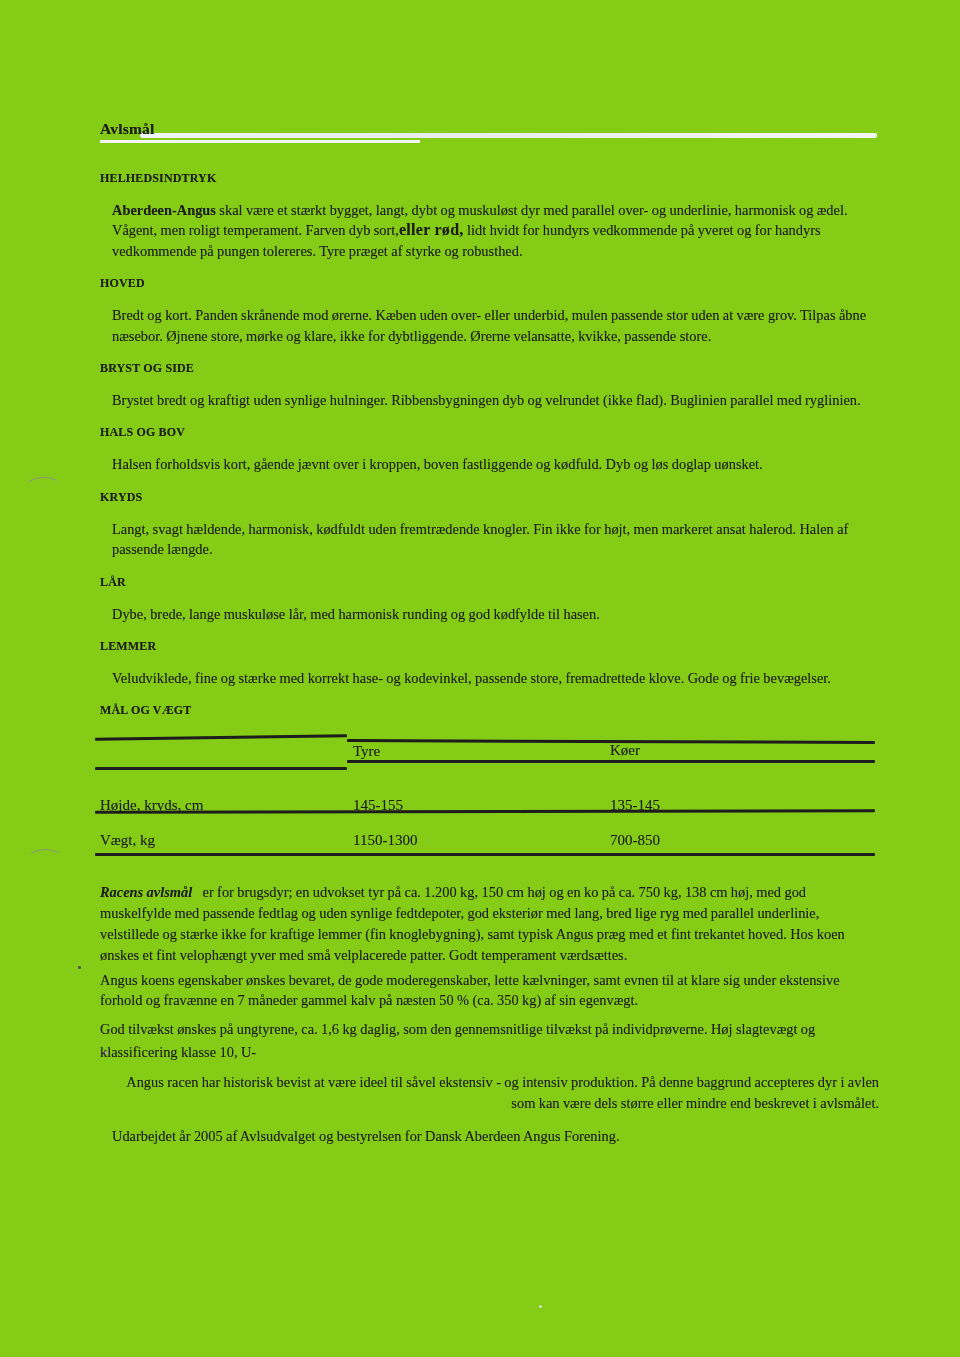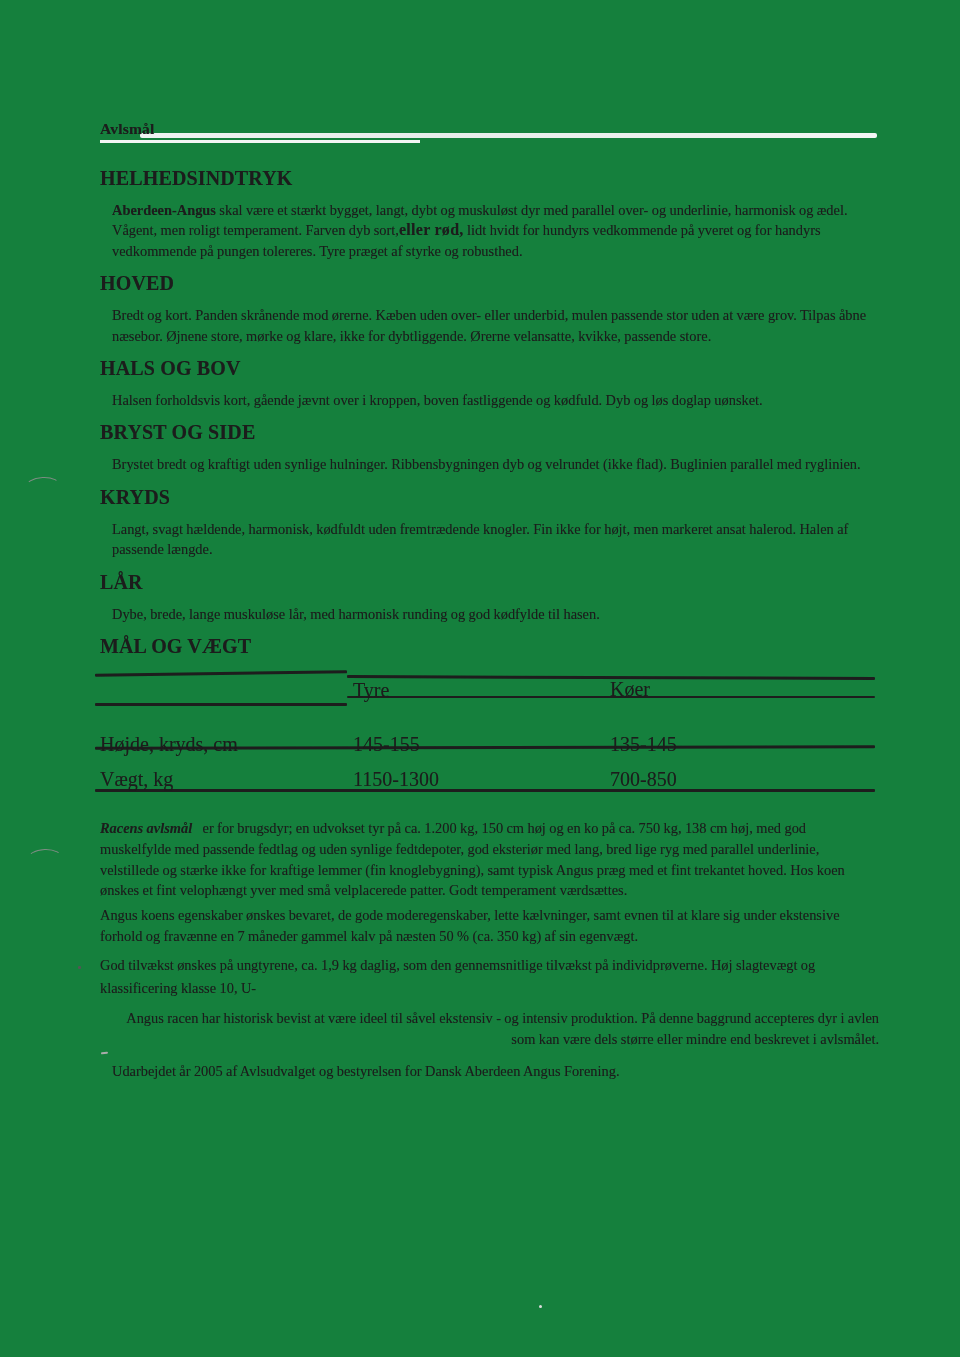--- a/index.html
+++ b/index.html
@@ -4,49 +4,49 @@
 <style>
   html,body { margin:0; padding:0; }
   body {
     width:960px; height:1357px;
     background:#ffffff;
     font-family:"Liberation Serif", serif;
     color:#1c1c1c;
     position:relative;
     overflow:hidden;
   }
-  .page { position:absolute; inset:0; background:#15803d;padding-left:33px; }
+  .page { position:absolute; inset:0; background:#84cc16;padding-left:33px; }
   .content { position:absolute; left:100px; top:120px; width:779px; }
 
   h1.title {
     font-size:15.5px; font-weight:bold; line-height:18px;
     margin:0 0 30px 0; letter-spacing:.2px;
     text-shadow:0 0 .5px rgba(25,25,25,.4);
   }
   .sec { margin:0 0 7px 0; }
   .sec h2 {
-    font-size:20px; font-weight:bold; line-height:20px; margin:0;
+    font-size:12px; font-weight:bold; line-height:20px; margin:0;
     letter-spacing:.15px; text-shadow:0 0 .5px rgba(25,25,25,.4);
   }
   .sec p, .bp {
     font-size:14.4px; line-height:20.4px; margin:12px;
     word-spacing:-.2px; text-shadow:0 0 .5px rgba(25,25,25,.35);
   }
   .accent-bold { font-weight:bold; font-size:16px; letter-spacing:.3px; }
 
   
   .mtable { position:relative; height:132px; margin:5px 0 23px -5px; width:785px; }
   .ln { position:absolute; background:#1d1d1d; height:2.6px; border-radius:1px; }
   .ln-a { left:0;   top:9px;   width:252px; transform:rotate(-.75deg); }
   .ln-b { left:252px; top:13px; width:528px; transform:rotate(.2deg); }
   .ln-c { left:0;   top:40px;  width:252px; }
   .ln-d { left:252px; top:33px; width:528px; height:2.2px; }
   .ln-e { left:0;   top:83px;  width:780px; transform:rotate(-.1deg); }
   .ln-f { left:0;   top:126px; width:780px; }
-  .cell { position:absolute; font-size:20px; white-space:nowrap; text-shadow:0 0 .5px rgba(25,25,25,.35); }
+  .cell { position:absolute; font-size:15px; white-space:nowrap; text-shadow:0 0 .5px rgba(25,25,25,.35); }
   .c1 { left:5px; } .c2 { left:258px; } .c3 { left:515px; }
   .hdr.c2 { top:16px; } .hdr.c3 { top:15px; }
   .r1 { top:62px;margin-top:8px; } .r2 { top:105px; }
 
   
   .bp  { line-height:20.8px; }
   .bp1 { margin:0 0 4px 0; }
   .bp2 { margin:0 0 7px 0; }
   .bp3 { margin:0 0 8px 0; line-height:23px; }
   .bp4 { margin:0 0 9px 0;text-align:right; }
@@ -92,40 +92,44 @@
       <h2>HELHEDSINDTRYK</h2>
       <p><b>Aberdeen-Angus</b><span> skal være et stærkt bygget, langt, dybt og muskuløst dyr med parallel over- og underlinie, harmonisk og ædel. Vågent, men roligt temperament. Farven dyb sort,</span><b class="accent-bold">eller rød,</b><span> lidt hvidt for hundyrs vedkommende på yveret og for handyrs vedkommende på pungen tolereres. Tyre præget af styrke og robusthed.</span></p>
     </section>
 
     <section class="sec">
       <h2>HOVED</h2>
       <p>Bredt og kort. Panden skrånende mod ørerne. Kæben uden over- eller underbid, mulen passende stor uden at være grov. Tilpas åbne næsebor. Øjnene store, mørke og klare, ikke for dybtliggende. Ørerne velansatte, kvikke, passende store.</p>
     </section>
 
     <section class="sec">
-      <h2>HALS OG BOV</h2>
-      <p>Halsen forholdsvis kort, gående jævnt over i kroppen, boven fastliggende og kødfuld. Dyb og løs doglap uønsket.</p>
+      <h2>BRYST OG SIDE</h2>
+      <p>Brystet bredt og kraftigt uden synlige hulninger. Ribbensbygningen dyb og velrundet (ikke flad). Buglinien parallel med ryglinien.</p>
     </section>
 
     <section class="sec">
-      <h2>BRYST OG SIDE</h2>
-      <p>Brystet bredt og kraftigt uden synlige hulninger. Ribbensbygningen dyb og velrundet (ikke flad). Buglinien parallel med ryglinien.</p>
+      <h2>HALS OG BOV</h2>
+      <p>Halsen forholdsvis kort, gående jævnt over i kroppen, boven fastliggende og kødfuld. Dyb og løs doglap uønsket.</p>
     </section>
 
 
     <section class="sec">
       <h2>KRYDS</h2>
       <p>Langt, svagt hældende, harmonisk, kødfuldt uden fremtrædende knogler. Fin ikke for højt, men markeret ansat halerod. Halen af passende længde.</p>
     </section>
 
     <section class="sec">
       <h2>LÅR</h2>
       <p>Dybe, brede, lange muskuløse lår, med harmonisk runding og god kødfylde til hasen.</p>
     </section>
 
+    <section class="sec">
+      <h2>LEMMER</h2>
+      <p>Veludviklede, fine og stærke med korrekt hase- og kodevinkel, passende store, fremadrettede klove. Gode og frie bevægelser.</p>
+    </section>
 
     <section class="sec">
       <h2>MÅL OG VÆGT</h2>
     </section>
 
     <div class="mtable">
       <span class="ln ln-a"></span>
       <span class="ln ln-b"></span>
       <span class="ln ln-c"></span>
       <span class="ln ln-d"></span>
@@ -141,20 +145,20 @@
 
       <div class="cell c1 r2">Vægt, kg</div>
       <div class="cell c2 r2">1150-1300</div>
       <div class="cell c3 r2">700-850</div>
     </div>
 
     <p class="bp bp1"><i class="lead-bi">Racens avlsmål</i><span> er for brugsdyr; en udvokset tyr på ca. 1.200 kg, 150 cm høj og en ko på ca. 750 kg, 138 cm høj, med god muskelfylde med passende fedtlag og uden synlige fedtdepoter, god eksteriør med lang, bred lige ryg med parallel underlinie, velstillede og stærke ikke for kraftige lemmer (fin knoglebygning), samt typisk Angus præg med et fint trekantet hoved. Hos koen ønskes et fint velophængt yver med små velplacerede patter. Godt temperament værdsættes.</span></p>
 
     <p class="bp bp2">Angus koens egenskaber ønskes bevaret, de gode moderegenskaber, lette kælvninger, samt evnen til at klare sig under ekstensive forhold og fravænne en 7 måneder gammel kalv på næsten 50 % (ca. 350 kg) af sin egenvægt.</p>
 
-    <p class="bp bp3">God tilvækst ønskes på ungtyrene, ca. 1,9 kg daglig, som den gennemsnitlige tilvækst på individprøverne. Høj slagtevægt og klassificering klasse 10, U-</p>
+    <p class="bp bp3">God tilvækst ønskes på ungtyrene, ca. 1,6 kg daglig, som den gennemsnitlige tilvækst på individprøverne. Høj slagtevægt og klassificering klasse 10, U-</p>
 
     <p class="bp bp4">Angus racen har historisk bevist at være ideel til såvel ekstensiv - og intensiv produktion. På denne baggrund accepteres dyr i avlen som kan være dels større eller mindre end beskrevet i avlsmålet.</p>
 
     <p class="bp">Udarbejdet år 2005 af Avlsudvalget og bestyrelsen for Dansk Aberdeen Angus Forening.</p>
 
   </div>
 </div>
 
 </body></html>

